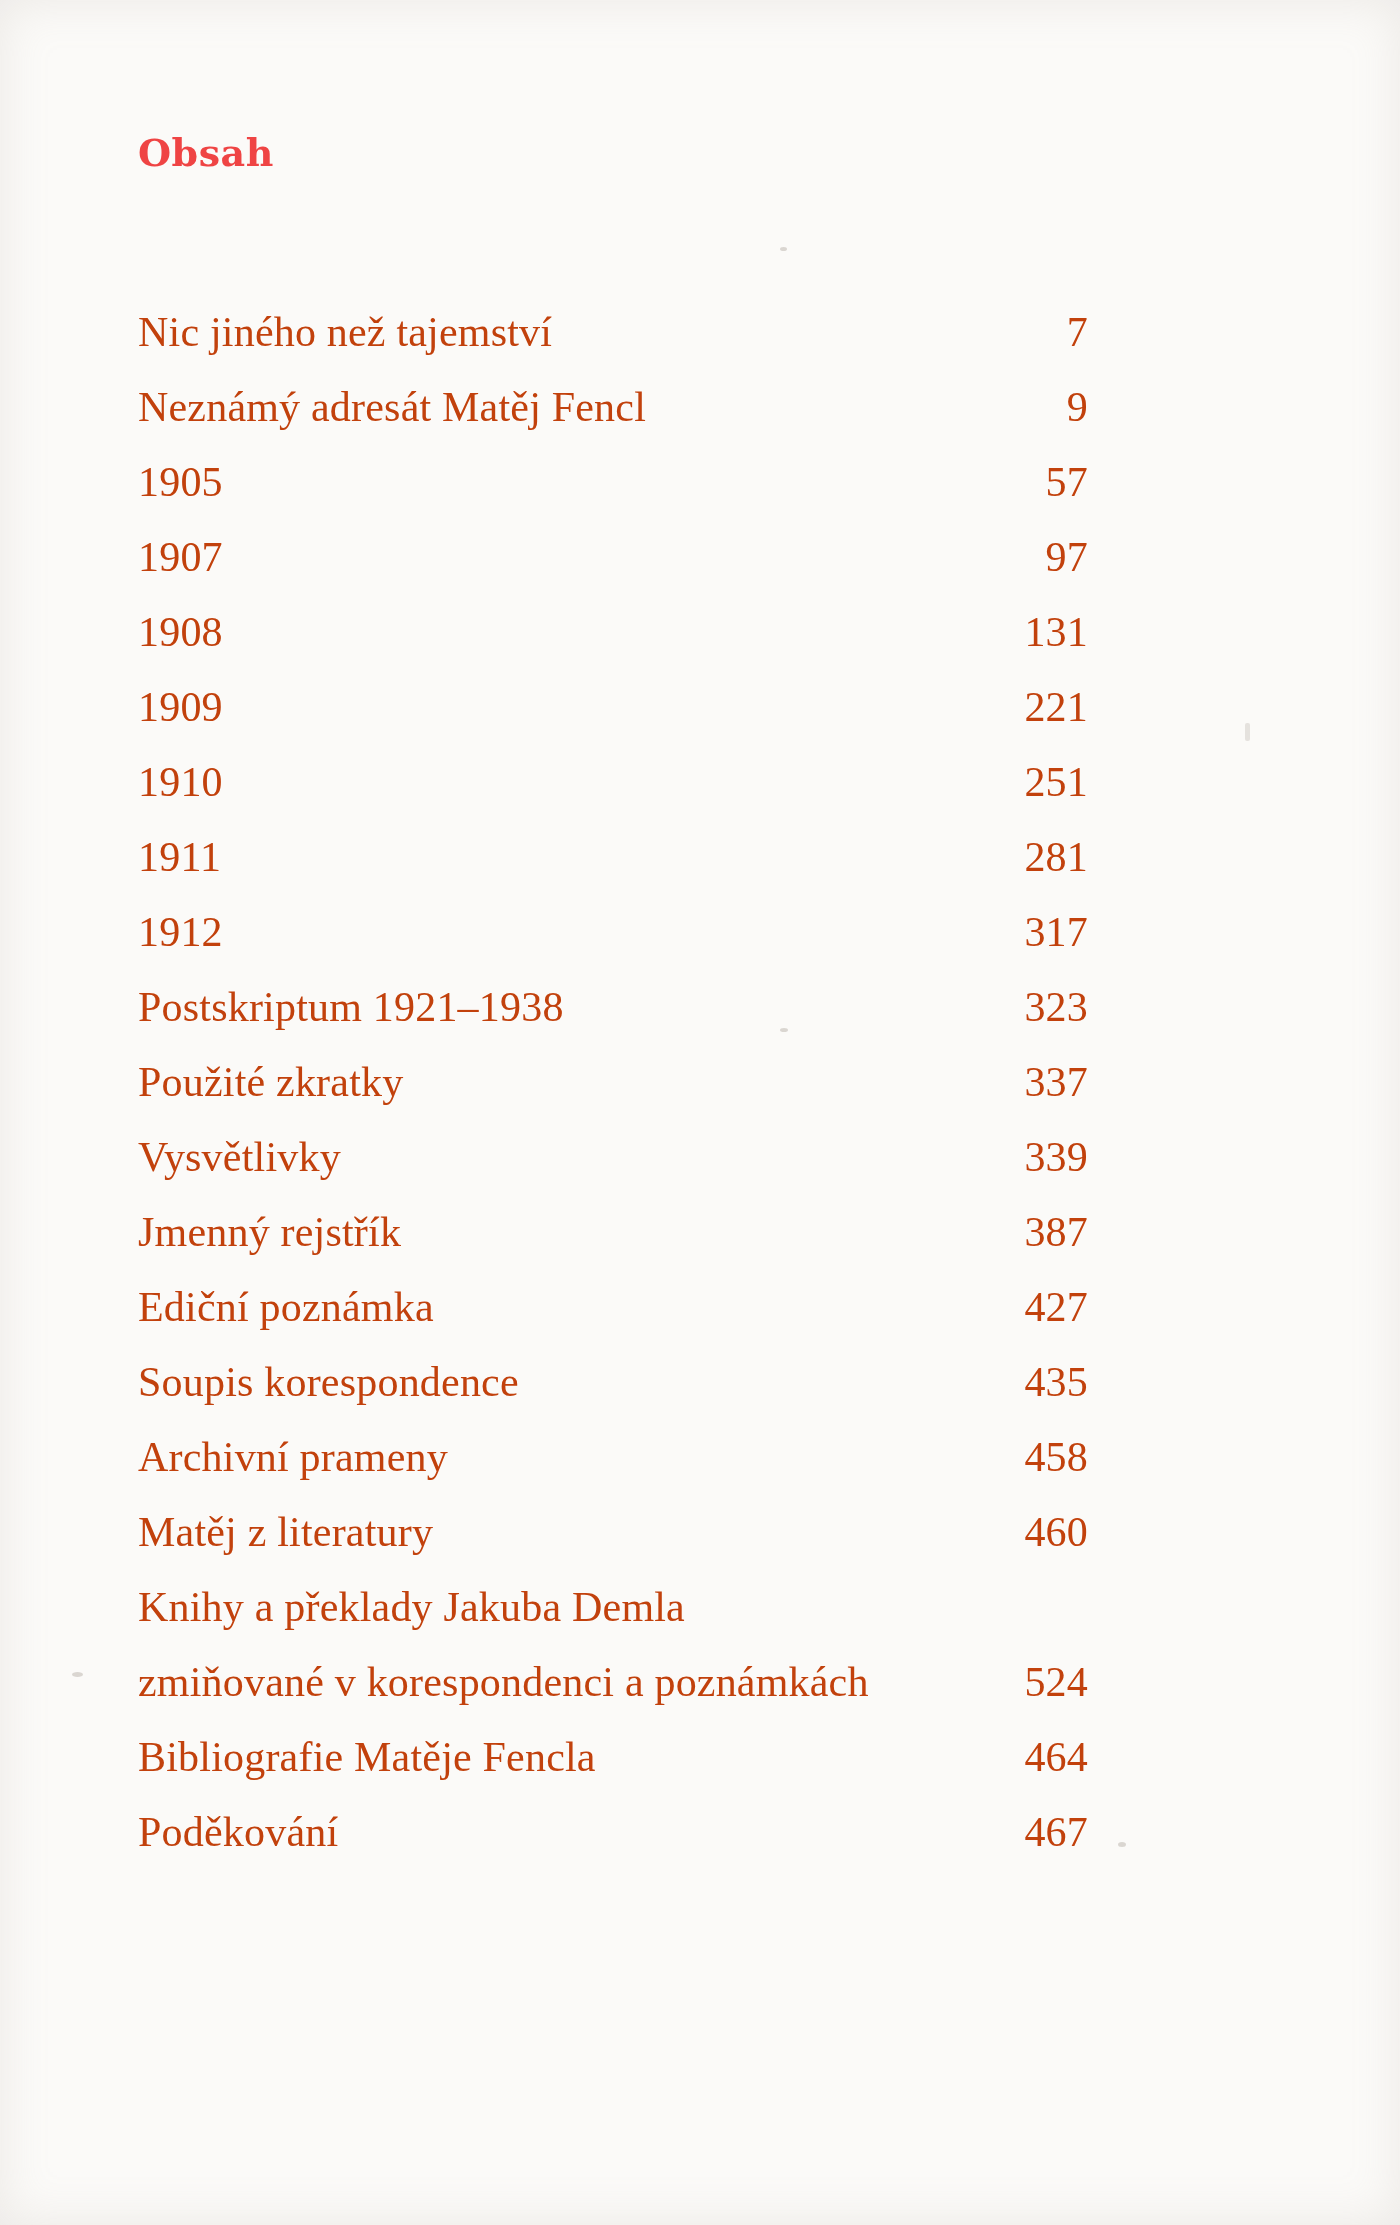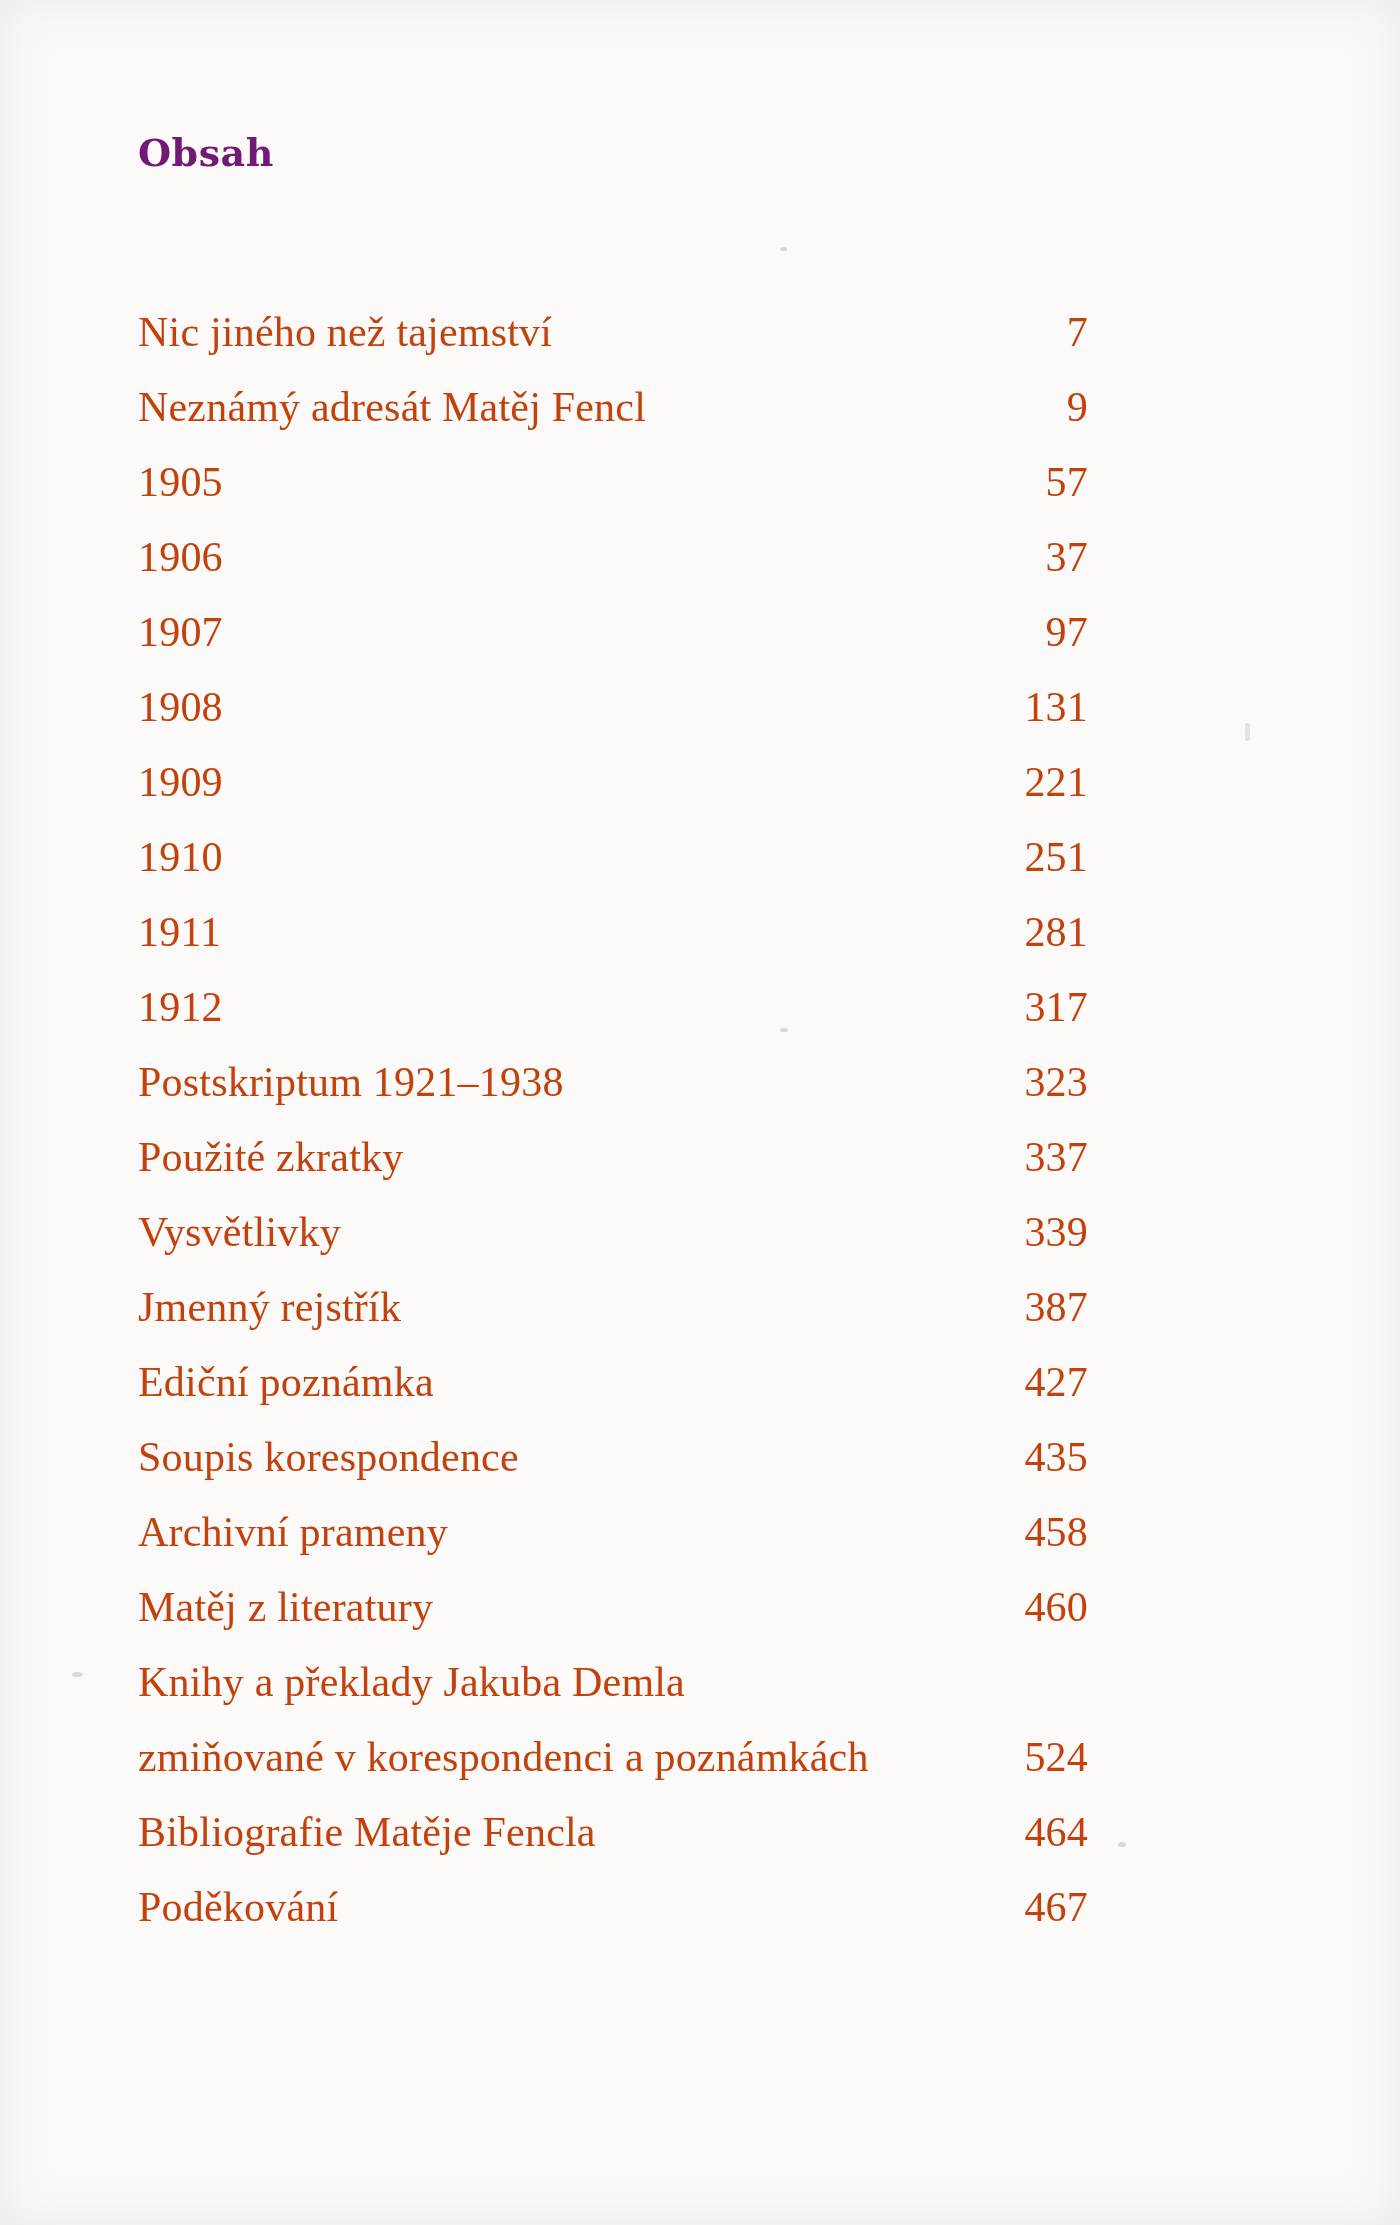--- a/index.html
+++ b/index.html
@@ -26,21 +26,21 @@
     position: absolute;
     left: 138px;
     top: 130px;
     width: 1000px;
   }
   .toc-title {
     font-family: "DejaVu Serif", serif;
     font-weight: 700;
     font-size: 38px;
     letter-spacing: 0.5px;
-    color: #701a75;
+    color: #ef4444;
     margin: 0 0 120px 0;
   }
   .toc-list {
     display: block;
     width: 950px;
   }
   .toc-row {
     display: flex;
     align-items: baseline;
     font-size: 42px;
@@ -104,25 +104,20 @@
           <span class="toc-label">Neznámý adresát Matěj Fencl</span>
           <span class="toc-spacer"></span>
           <span class="toc-page">9</span>
         </div>
         <div class="toc-row">
           <span class="toc-label">1905</span>
           <span class="toc-spacer"></span>
           <span class="toc-page">57</span>
         </div>
         <div class="toc-row">
-          <span class="toc-label">1906</span>
-          <span class="toc-spacer"></span>
-          <span class="toc-page">37</span>
-        </div>
-        <div class="toc-row">
           <span class="toc-label">1907</span>
           <span class="toc-spacer"></span>
           <span class="toc-page">97</span>
         </div>
         <div class="toc-row">
           <span class="toc-label">1908</span>
           <span class="toc-spacer"></span>
           <span class="toc-page">131</span>
         </div>
         <div class="toc-row">

